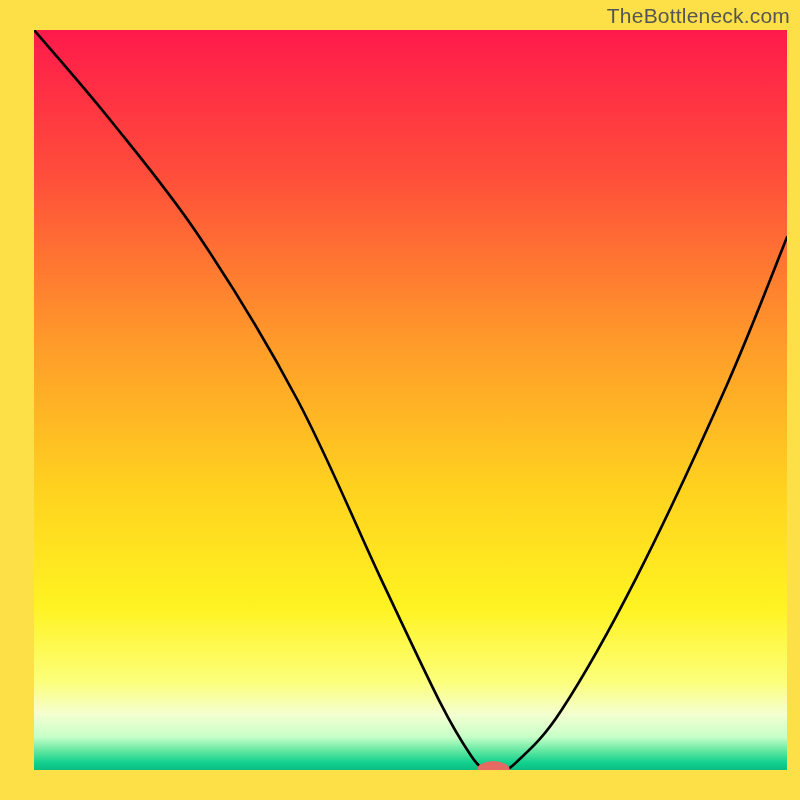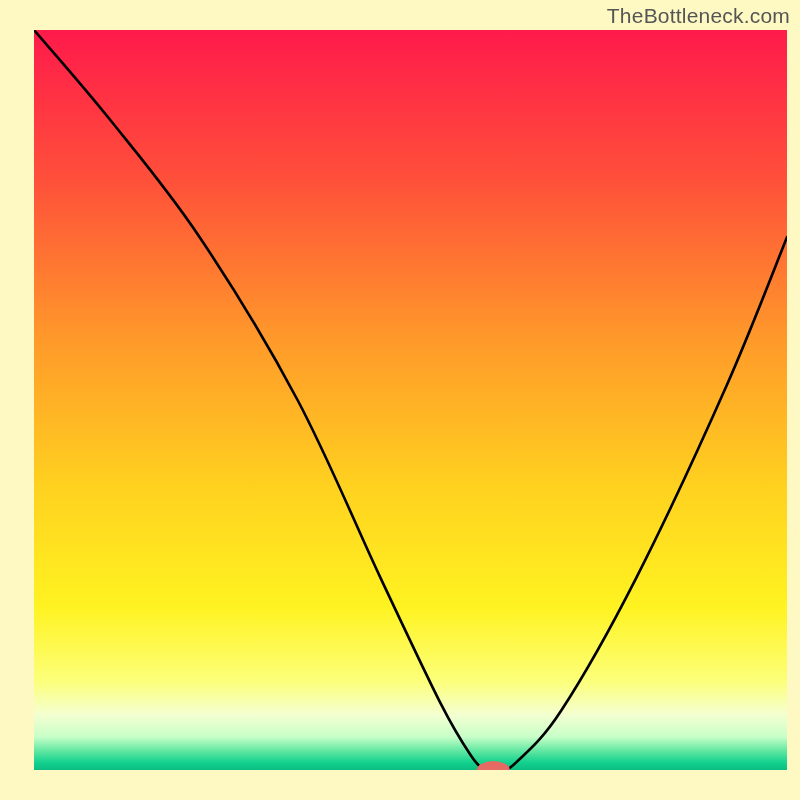--- a/index.html
+++ b/index.html
@@ -8,21 +8,21 @@
     width: 800px;
     height: 800px;
     background: #000;
     overflow: hidden;
     font-family: Arial, Helvetica, sans-serif;
   }
   .frame {
     position: relative;
     width: 800px;
     height: 800px;
-    background: #fef9c3;
+    background: #fde047;
   }
   .watermark {
     position: absolute;
     top: 4px;
     right: 10px;
     color: #555;
     font-size: 21px;
     font-weight: 500;
     letter-spacing: 0.2px;
     z-index: 10;

